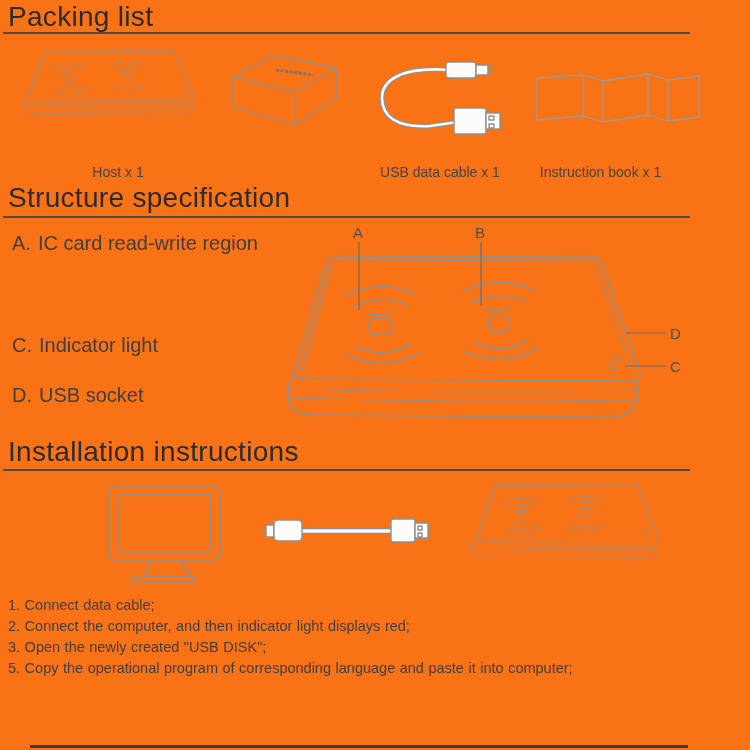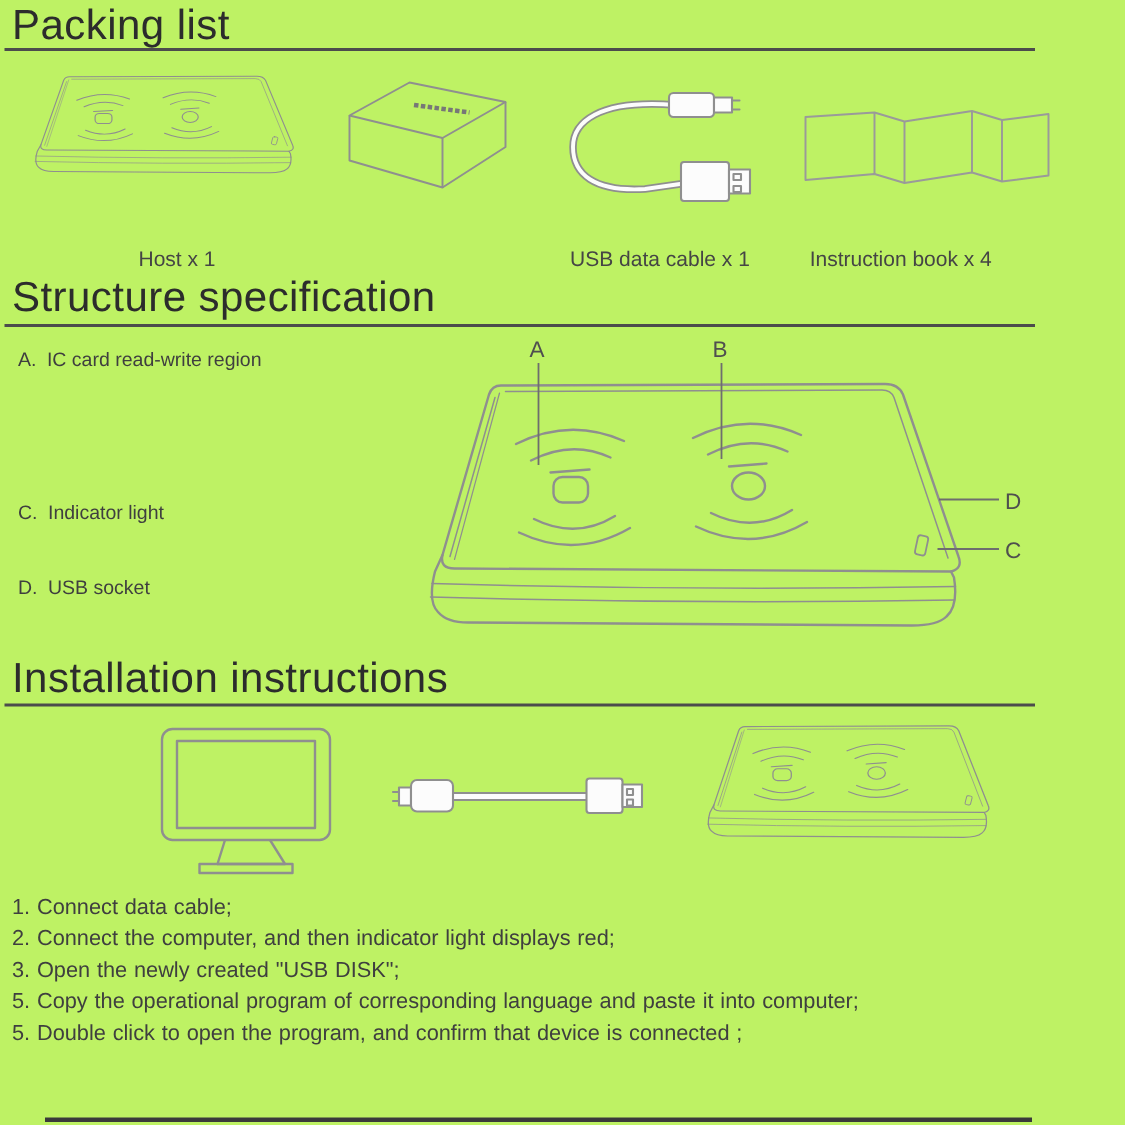--- a/index.html
+++ b/index.html
@@ -1,26 +1,26 @@
 <!DOCTYPE html>
 <html><head>
 <meta charset="utf-8">
 <style>
   html,body { margin:0; padding:0; background:#ffffff; }
   .page {
     position:relative; width:750px; height:750px; overflow:hidden;
-    background:#bef264; font-family:"Liberation Sans", sans-serif; color:#3f3f3f;
+    background:#f97316; font-family:"Liberation Sans", sans-serif; color:#3f3f3f;
   }
   .h-title {
     position:absolute; left:8px; font-size:28px; font-weight:400;
     color:#2c2c2c; letter-spacing:0.3px; white-space:nowrap;
   }
   .rule { position:absolute; left:3px; width:687px; height:2px; background:#4c4c4c; }
   .caption { position:absolute; font-size:14px; color:#454545; text-align:center; white-space:nowrap;margin-top:18px; }
-  .legend-row { position:absolute; left:12px; font-size:13px; color:#3f3f3f; white-space:nowrap; }
+  .legend-row { position:absolute; left:12px; font-size:20px; color:#3f3f3f; white-space:nowrap; }
   .legend-key { margin-right:7px; }
   .steps { position:absolute; left:8px; top:595px; width:694px; font-size:14.5px; color:#3f3f3f; }
   .step { line-height:21px; word-spacing:0.5px; white-space:nowrap; }
   .note { line-height:21px; text-align:justify; word-spacing:2.5px; }
   .bottom-rule { position:absolute; left:30px; top:745px; width:658px; height:3px; background:#3a3a3a; }
   .art { position:absolute; overflow:visible; }
   svg text { font-family:"Liberation Sans", sans-serif; }
 </style>
 </head>
 <body>
@@ -94,21 +94,21 @@
 
   <svg class="art" style="left:532px; top:62px" width="172" height="62" viewBox="0 0 172 62">
     <g fill="none" stroke="#9a9a9a" stroke-width="1.3" stroke-linejoin="round">
       <path d="M 5 16 L 51 13 L 71 19 L 116 12 L 136 18 L 167 14 L 167 55 L 136 59 L 116 53 L 71 60 L 51 54 L 5 58 Z"></path>
       <path d="M 51 13 L 51 54 M 71 19 L 71 60 M 116 12 L 116 53 M 136 18 L 136 59"></path>
     </g>
   </svg>
 
   <div class="caption" style="left:33px;  top:146px; width:170px">Host x 1</div>
   <div class="caption" style="left:355px; top:146px; width:170px">USB data cable x 1</div>
-  <div class="caption" style="left:513px; top:146px; width:175px">Instruction book x 4</div>
+  <div class="caption" style="left:513px; top:146px; width:175px">Instruction book x 1</div>
 
   <div class="h-title" style="top:182px">Structure specification</div>
   <div class="rule" style="top:216px"></div>
 
   <div class="legend-row" style="top:232px">
     <span class="legend-key">A.</span><span>IC card read-write region</span>
   </div>
   <div class="legend-row" style="top:334px">
     <span class="legend-key">C.</span><span>Indicator light</span>
   </div>
@@ -162,18 +162,17 @@
 
   <svg class="art" style="left:468px; top:483px" width="194" height="90" viewBox="0 0 365 195" preserveAspectRatio="none">
     <use href="#device"></use>
   </svg>
 
   <div class="steps">
     <div class="step">1. Connect data cable;</div>
     <div class="step">2. Connect the computer, and then indicator light displays red;</div>
     <div class="step">3. Open the newly created "USB DISK";</div>
     <div class="step">5. Copy the operational program of corresponding language and paste it into computer;</div>
-    <div class="step">5. Double click to open the program, and confirm that device is connected ;</div>
   </div>
 
   <div class="bottom-rule"></div>
 
 </div>
 
 </body></html>

